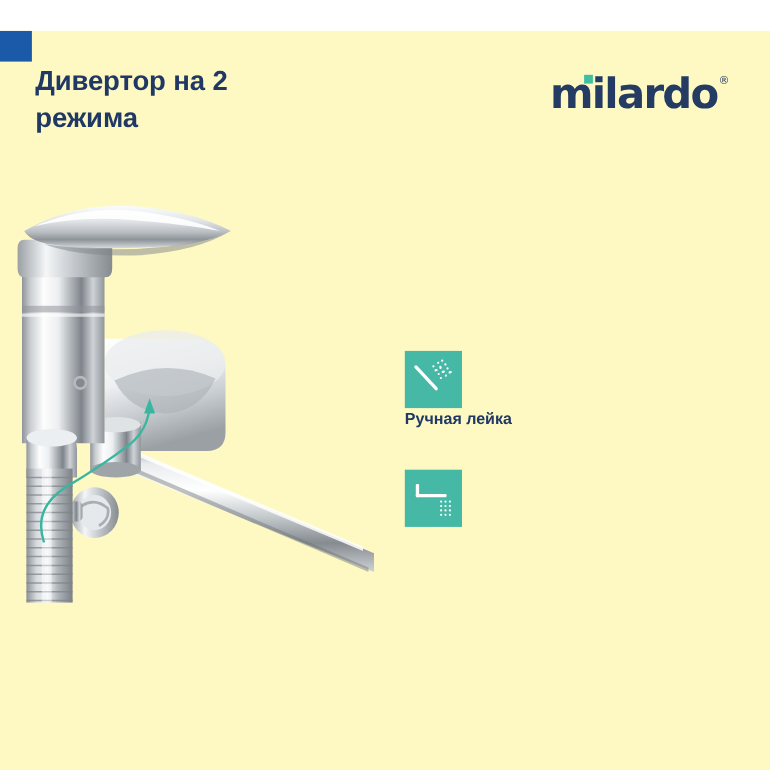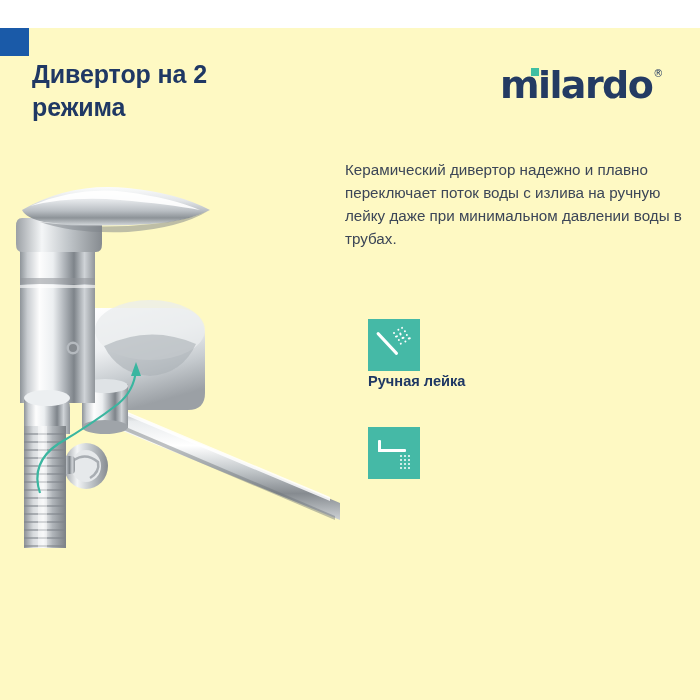--- a/index.html
+++ b/index.html
@@ -180,21 +180,20 @@
   <div class="deco-sq" id="deco-top-left"></div>
 
   <div id="page-title">Дивертор на 2 режима</div>
 
   <div id="brand-logo">
     <span class="logo-word">milardo</span>
     <span class="logo-dot"></span>
     <span class="logo-reg">®</span>
   </div>
 
-  <div id="intro-paragraph">Керамический дивертор надежно и плавно переключает поток воды с излива на ручную лейку даже при минимальном давлении воды в трубах.</div>
 
   <div class="feature" id="feature-shower">
     <div class="feature-icon">
       <span class="ico-shower-handle"></span>
       <span class="ico-shower-head">
         <i style="left:0px;top:2px"></i>
           <i style="left:4.6px;top:0px"></i>
           <i style="left:9.2px;top:-1px"></i>
         <i style="left:1.4px;top:6px"></i>
           <i style="left:6px;top:4.4px"></i>

